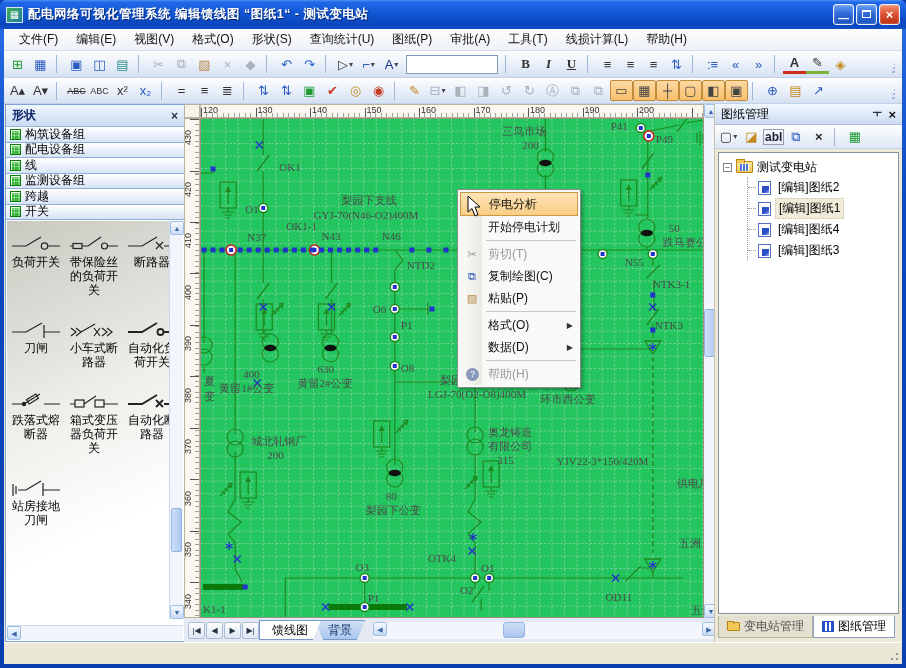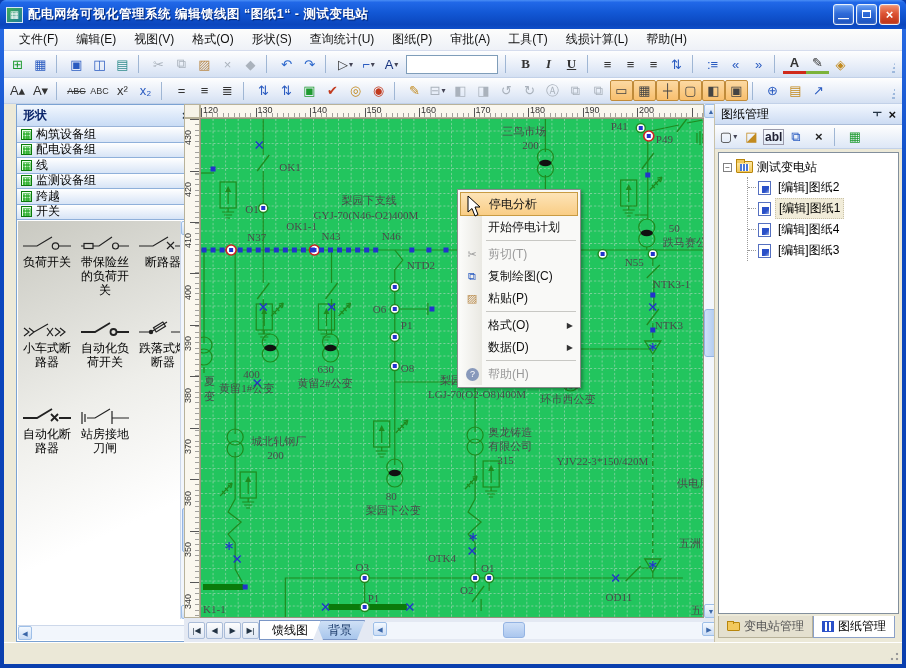--- a/index.html
+++ b/index.html
@@ -47,28 +47,28 @@
   .tbtn.strike { text-decoration:line-through; font-size:9px; }
   .tbtn.small { font-size:9px; }
   .tbtn.on { background:linear-gradient(180deg,#fcd9a2,#f8bf6e); border:1px solid #c08b3a; border-radius:2px; color:#444; }
   .tbtn.abl { font-size:12px; font-weight:bold; color:#223; border:1px solid #99a; padding:0 1px; height:16px; width:auto; }
   .tb-combo { width:92px; height:19px; border:1px solid #7f9db9; background:#fff; margin:0 3px; flex:none; }
 
   
   .main { position:absolute; left:0; right:0; top:75px; bottom:22px; }
 
   
-  .shapes-panel { position:absolute; left:12px; top:0; width:180px; bottom:0; border:1px solid #7ba2d2; background:#fff; }
+  .shapes-panel { position:absolute; left:1px; top:0; width:180px; bottom:0; border:1px solid #7ba2d2; background:#fff; }
   .sp-header { height:22px; background:linear-gradient(180deg,#f2f7fe,#c9dcf5); border-bottom:1px solid #9ab4d8; display:flex; align-items:center; padding:0 6px; }
   .sp-title { color:#0a246a; font-weight:bold; flex:1; }
   .sp-close { color:#234; font-weight:bold; font-size:12px; }
   .sgroup { height:15.5px; background:linear-gradient(180deg,#ffffff,#d7e4f6); border-bottom:1px solid #8fb0da; display:flex; align-items:center; padding-left:4px; gap:4px; }
   .sgroup .gi { color:#0aa00a; font-size:10px; background:#eaffea; border:1px solid #0a7a0a; width:11px; height:11px; line-height:9px; text-align:center; }
   .sitems { position:absolute; left:1px; right:15px; top:116px; bottom:22px; background:linear-gradient(155deg,#c9c9c1,#eeeeea 45%,#ffffff 75%); overflow:hidden;
-    display:grid; grid-template-columns:1fr 1fr 1fr 1fr; align-content:start; padding-top:12px; row-gap:22px; }
+    display:grid; grid-template-columns:1fr 1fr 1fr; align-content:start; padding-top:12px; row-gap:22px; }
   .sitem { text-align:center; color:#000; line-height:14px; padding:0 3px; }
   .sitem svg { display:block; margin:0 auto 2px; }
   .sitem svg path, .sitem svg rect, .sitem svg circle { stroke:#222; stroke-width:1.2; fill:none; }
   .sitem svg .th { stroke-width:1.8; }
   .sitem svg .fl { fill:#222; }
   
   .sp-vscroll { position:absolute; right:1px; top:116px; bottom:22px; width:14px; background:#f2f6fc; border-left:1px solid #cdd8ea; }
   .sp-hscroll { position:absolute; left:1px; right:1px; bottom:1px; height:15px; background:#f2f6fc; border-top:1px solid #cdd8ea; }
   .sbtn { position:absolute; width:14px; height:14px; background:linear-gradient(180deg,#f4f9ff,#cadcf5); border:1px solid #9ebfe8; border-radius:2px; color:#3a66a8; font-size:7px; text-align:center; line-height:13px; }
   .sp-vscroll .up { top:0; } .sp-vscroll .dn { bottom:0; }

